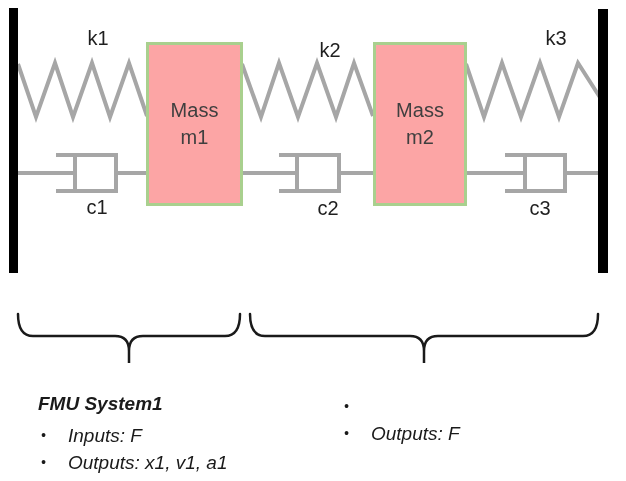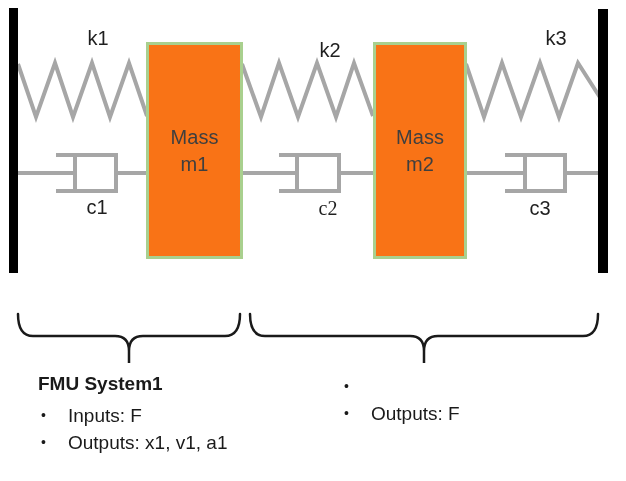--- a/index.html
+++ b/index.html
@@ -9,22 +9,22 @@
     height: 481px;
     background: #ffffff;
     font-family: "Liberation Sans", sans-serif;
     overflow: hidden;
   }
   .diagram-svg { position: absolute; left: 0; top: 0; }
 
   .mass-box {
     position: absolute;
     top: 42px;
-    height: 217px;
-    background: #f97316;
+    height: 164px;
+    background: #fca5a5;
     border: 3px solid #a9d08e;
     box-sizing: border-box;
     display: flex;
     flex-direction: column;
     align-items: center;
     justify-content: center;
     font-size: 20px;
     line-height: 27px;
     color: #3f3f3f;
     text-align: right;
@@ -37,24 +37,24 @@
     font-size: 20px;
     color: #1f1f1f;
     transform: translate(-50%, -50%);
     white-space: nowrap;
     margin-left: 20px;
   }
   .lbl-k1 { left: 78px;  top: 38px; }
   .lbl-k2 { left: 310px; top: 50px; }
   .lbl-k3 { left: 536px; top: 38px; }
   .lbl-c1 { left: 77px;  top: 207px; }
-  .lbl-c2 { left: 308px; top: 208px; font-family: Liberation Serif, serif; }
+  .lbl-c2 { left: 308px; top: 208px; }
   .lbl-c3 { left: 520px; top: 208px; }
 
-  .fmu-block { position: absolute; top: 373px; }
+  .fmu-block { position: absolute; top: 393px; font-style: italic; }
   .fmu-block.sys1 { left: 38px; }
   .fmu-block.sys2 { left: 341px; }
   .fmu-title {
     font-size: 19px;
     font-weight: bold;
     color: #1a1a1a;
     margin-bottom: 7px;
     white-space: nowrap;
   }
   .bullet-row {

